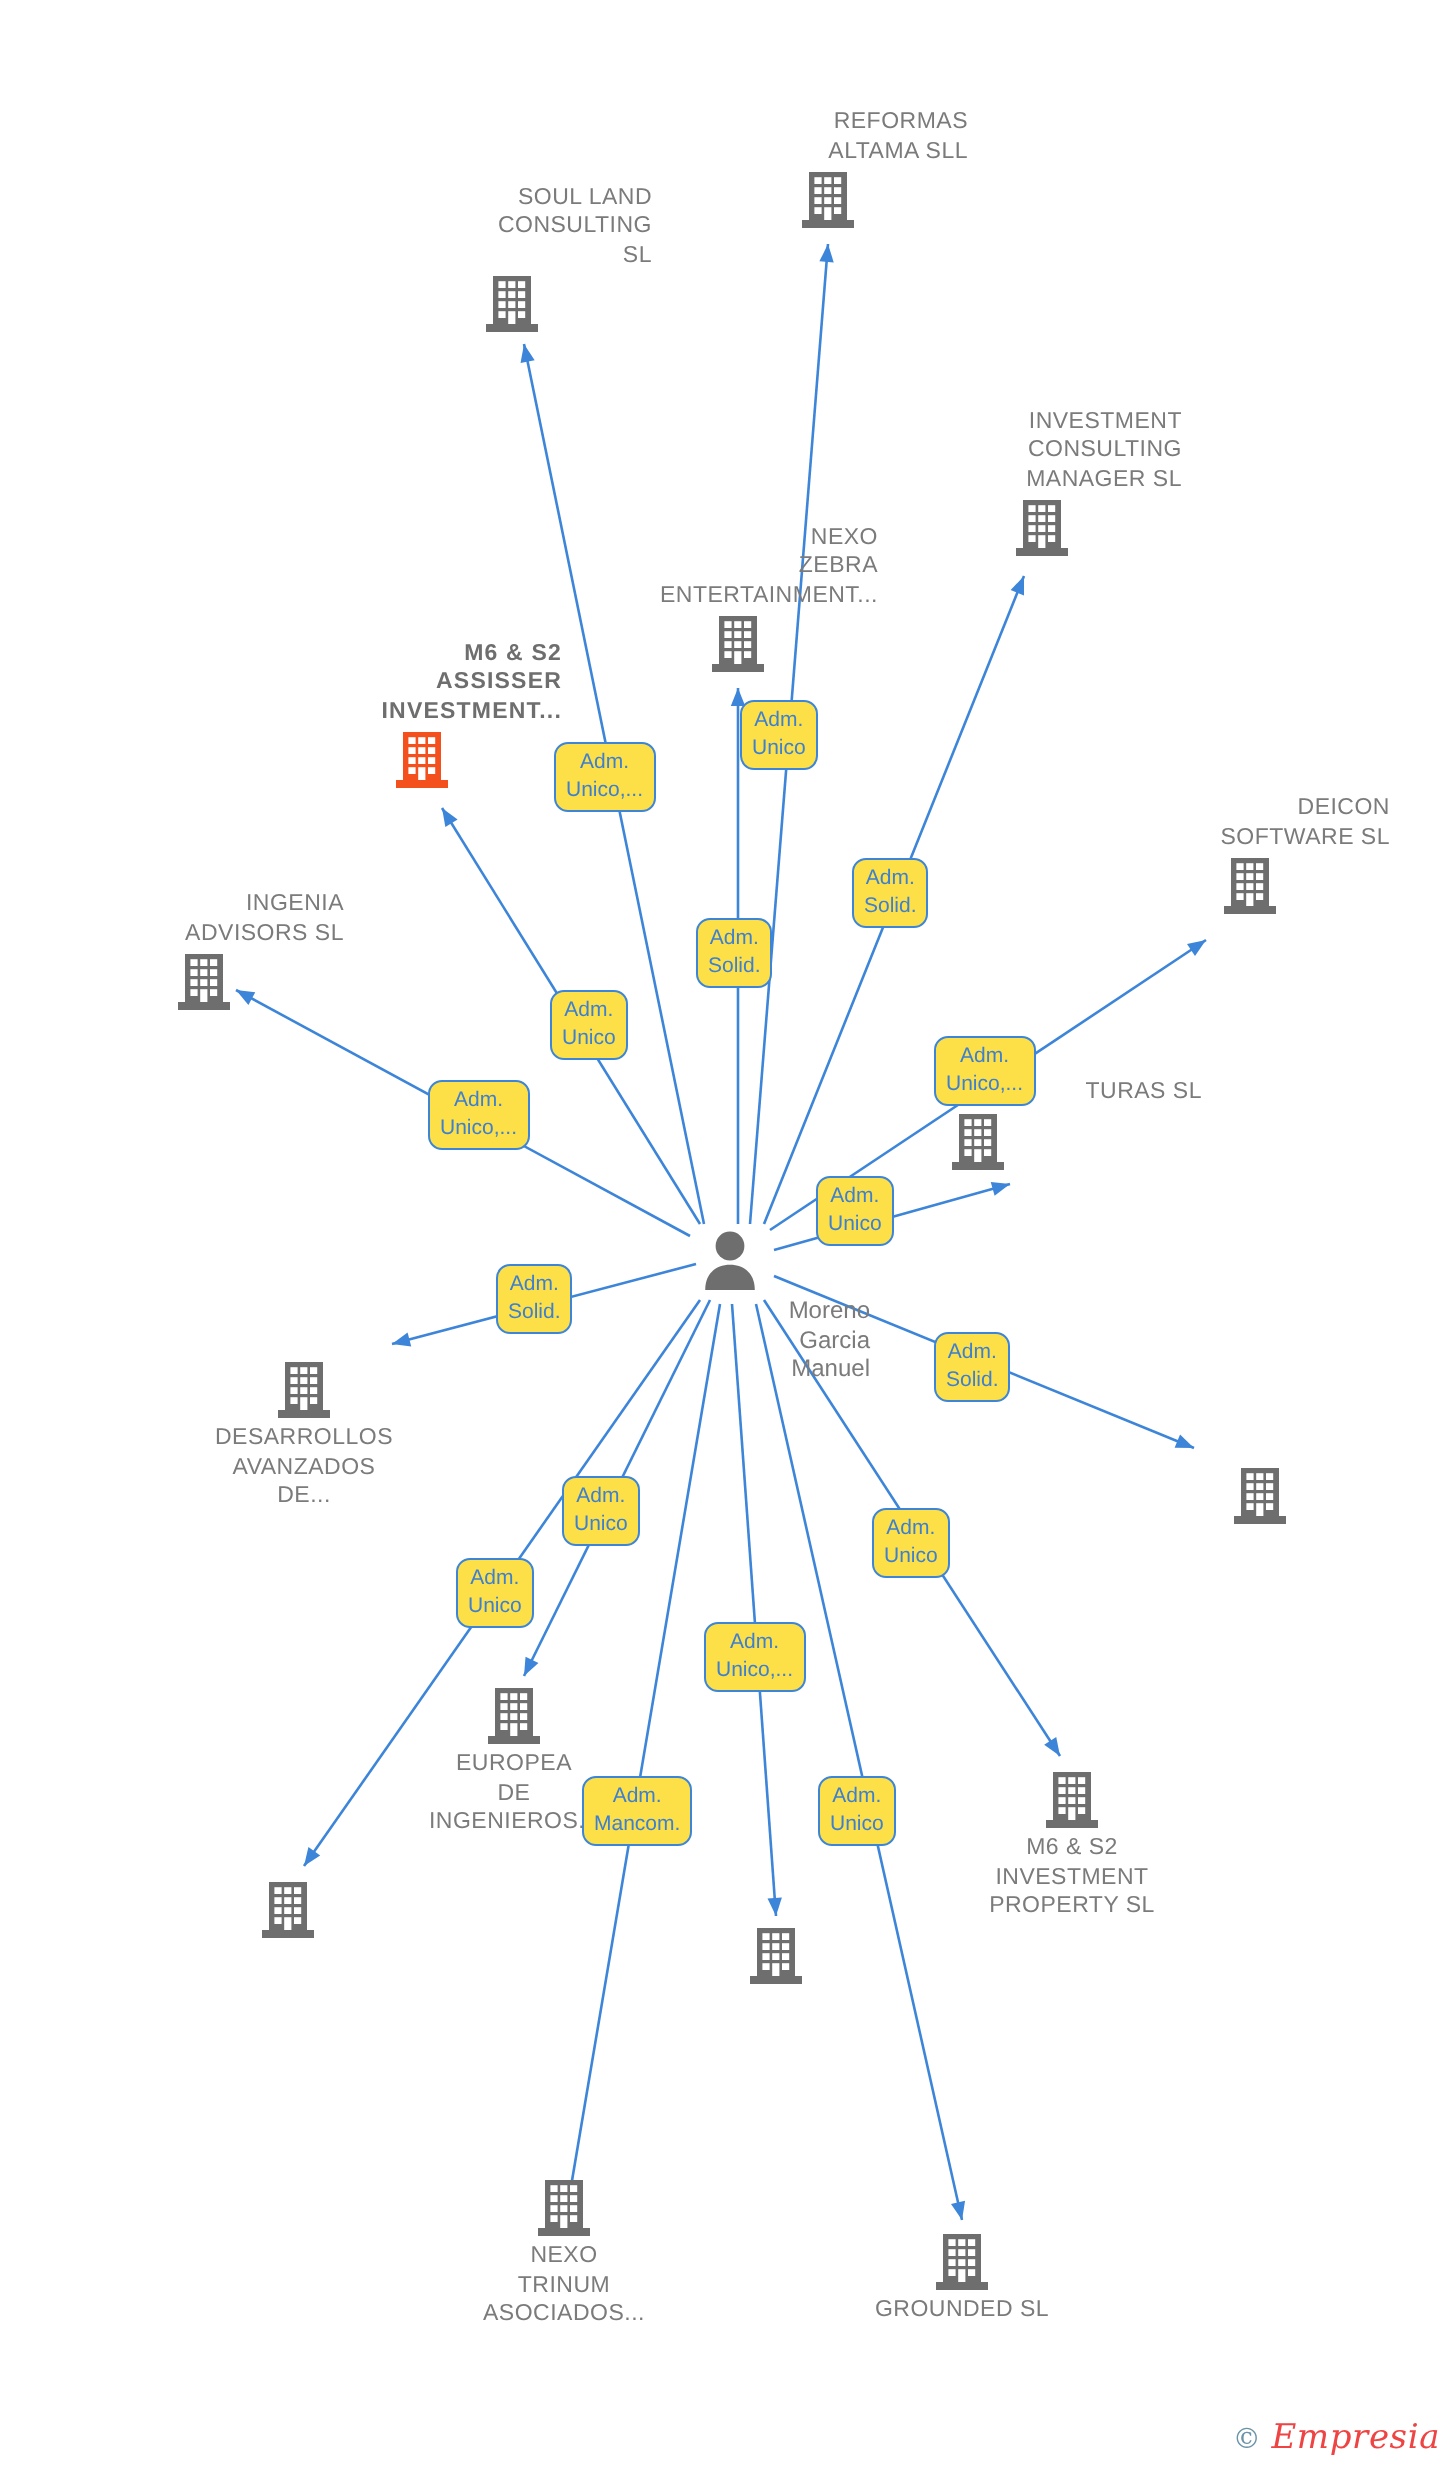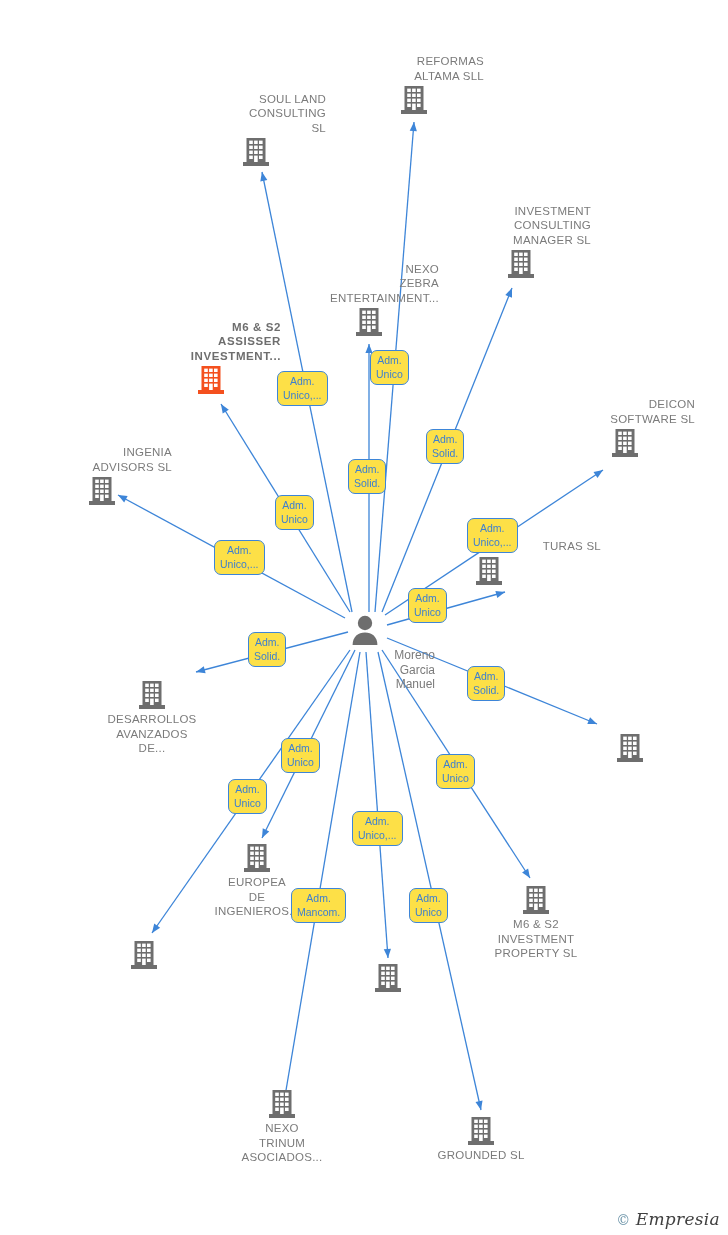--- a/index.html
+++ b/index.html
@@ -73,21 +73,21 @@
     position: absolute;
     right: 8px;
     bottom: 6px;
     font-size: 15px;
     color: #5c8fa8;
     letter-spacing: 0.3px;
     z-index: 9;
     font-family: "DejaVu Serif", serif;
   }
   #watermark .brand {
-    color: #404040;
+    color: #ef4444;
     font-style: italic;
     font-size: 17px;
   }
   #watermark .cmark {
     font-size: 14px;
     color: #6a93a8;
   }
 </style>
 </head>
 <body>

